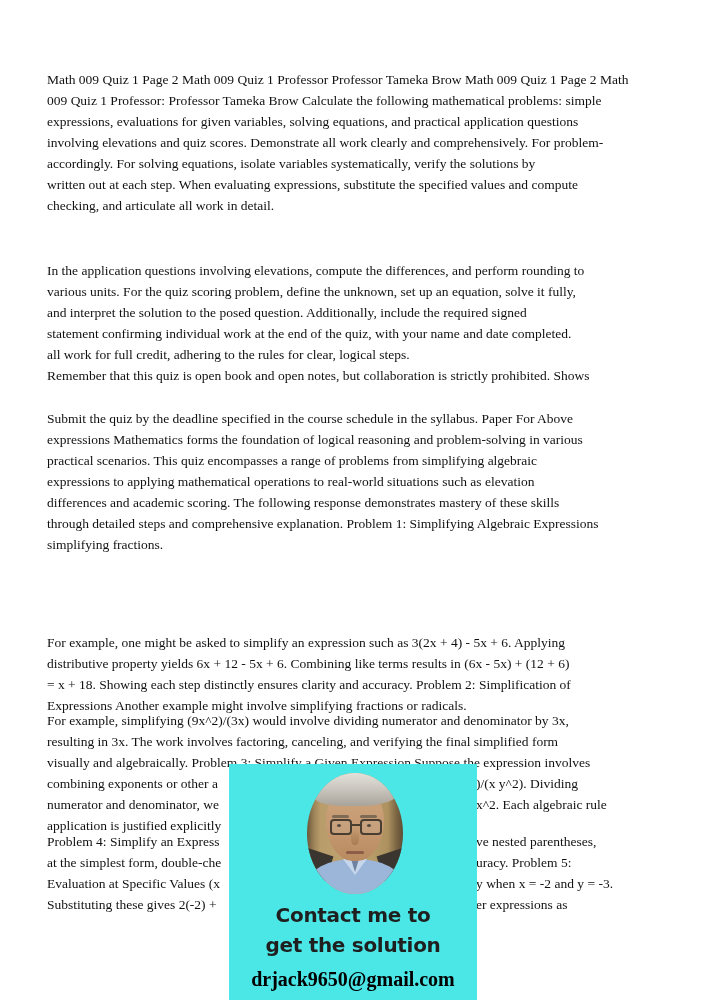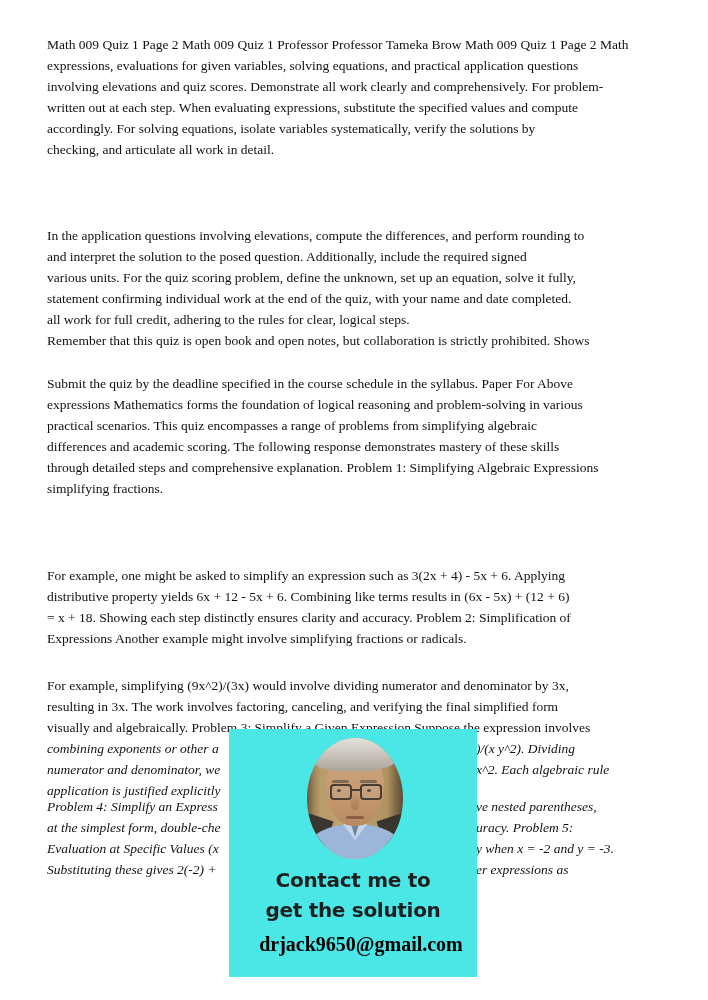--- a/index.html
+++ b/index.html
@@ -1,34 +1,34 @@
 <!DOCTYPE html>
 <html><head>
 <meta charset="utf-8">
 <style>
   html,body{margin:0;padding:0;}
   body{width:708px;height:1000px;background:#ffffff;overflow:hidden;
        font-family:"Liberation Serif","DejaVu Serif",serif;}
-  .page{position:relative;width:708px;height:736px;background:#ffffff;}
+  .page{position:relative;width:708px;height:736px;background:#ffffff;margin-top:35px;}
 
   
   .para{position:absolute;left:47px;z-index:1;}
   .ln{white-space:nowrap;height:21px;line-height:21px;font-size:13.5px;color:#111111;}
-  .ln.split{position:relative;font-style:italic;}
+  .ln.split{position:relative;}
   .ln .rgt{position:absolute;left:429px;top:0;}
 
   
   .overlay{position:absolute;left:229px;top:729px;width:248px;height:248px;
            background:#4BE7E7;z-index:10;}
   .headline{position:absolute;top:136px;left:0;width:248px;text-align:center;
             font-family:"DejaVu Sans",sans-serif;font-weight:700;font-size:20px;
             line-height:30px;color:#1F1F1F;letter-spacing:-0.3px;}
   .email{position:absolute;top:202px;left:0;width:248px;text-align:center;
          font-family:"Liberation Serif",serif;font-weight:700;font-size:20px;
-         line-height:26px;color:#000000;padding-left:8px;}
+         line-height:26px;color:#000000;}
 
   
   .photo{position:absolute;left:78px;top:9px;width:96px;height:121px;
          border-radius:50%;overflow:hidden;}
   .photo div{position:absolute;}
   .ph-bg{left:0;top:0;width:96px;height:121px;
     background:linear-gradient(90deg,#6a563a 0%,#9c8257 7%,#b89c6a 14%,#c0a673 50%,#ad9260 84%,#7c6644 93%,#5e4c33 100%);}
   .ph-dark-l{left:-8px;top:78px;width:28px;height:46px;background:#3a362f;transform:rotate(18deg);}
   .ph-dark-r{right:-8px;top:78px;width:28px;height:46px;background:#3a362f;transform:rotate(-18deg);}
   .ph-neck{left:38px;top:72px;width:20px;height:20px;background:#b8875d;}
@@ -57,46 +57,48 @@
            background:linear-gradient(180deg,rgba(0,0,0,0),#a97e55);}
   .ph-mouth{left:39px;top:78px;width:18px;height:3px;background:#8c5d47;border-radius:2px;}
 </style>
 </head>
 <body>
 
 <div class="page">
 
   <div class="para" style="top:34px">
     <div class="ln">Math 009 Quiz 1 Page 2 Math 009 Quiz 1 Professor Professor Tameka Brow Math 009 Quiz 1 Page 2 Math</div>
+    <div class="ln">009 Quiz 1 Professor: Professor Tameka Brow Calculate the following mathematical problems: simple</div>
     <div class="ln">expressions, evaluations for given variables, solving equations, and practical application questions</div>
     <div class="ln">involving elevations and quiz scores. Demonstrate all work clearly and comprehensively. For problem-</div>
+    <div class="ln">accordingly. For solving equations, isolate variables systematically, verify the solutions by</div>
     <div class="ln">written out at each step. When evaluating expressions, substitute the specified values and compute</div>
-    <div class="ln">accordingly. For solving equations, isolate variables systematically, verify the solutions by</div>
     <div class="ln">checking, and articulate all work in detail.</div>
   </div>
 
   <div class="para" style="top:225px">
     <div class="ln">In the application questions involving elevations, compute the differences, and perform rounding to</div>
+    <div class="ln">various units. For the quiz scoring problem, define the unknown, set up an equation, solve it fully,</div>
     <div class="ln">and interpret the solution to the posed question. Additionally, include the required signed</div>
-    <div class="ln">various units. For the quiz scoring problem, define the unknown, set up an equation, solve it fully,</div>
     <div class="ln">statement confirming individual work at the end of the quiz, with your name and date completed.</div>
     <div class="ln">all work for full credit, adhering to the rules for clear, logical steps.</div>
     <div class="ln">Remember that this quiz is open book and open notes, but collaboration is strictly prohibited. Shows</div>
   </div>
 
   <div class="para" style="top:373px">
     <div class="ln">Submit the quiz by the deadline specified in the course schedule in the syllabus. Paper For Above</div>
     <div class="ln">expressions Mathematics forms the foundation of logical reasoning and problem-solving in various</div>
     <div class="ln">practical scenarios. This quiz encompasses a range of problems from simplifying algebraic</div>
+    <div class="ln">expressions to applying mathematical operations to real-world situations such as elevation</div>
     <div class="ln">differences and academic scoring. The following response demonstrates mastery of these skills</div>
     <div class="ln">through detailed steps and comprehensive explanation. Problem 1: Simplifying Algebraic Expressions</div>
     <div class="ln">simplifying fractions.</div>
   </div>
 
-  <div class="para" style="top:565px">
+  <div class="para" style="top:597px">
     <div class="ln">For example, one might be asked to simplify an expression such as 3(2x + 4) - 5x + 6. Applying</div>
     <div class="ln">distributive property yields 6x + 12 - 5x + 6. Combining like terms results in (6x - 5x) + (12 + 6)</div>
     <div class="ln">= x + 18. Showing each step distinctly ensures clarity and accuracy. Problem 2: Simplification of</div>
     <div class="ln">Expressions Another example might involve simplifying fractions or radicals.</div>
   </div>
 
   <div class="para" style="top:675px">
     <div class="ln">For example, simplifying (9x^2)/(3x) would involve dividing numerator and denominator by 3x,</div>
     <div class="ln">resulting in 3x. The work involves factoring, canceling, and verifying the final simplified form</div>
     <div class="ln">visually and algebraically. Problem 3: Simplify a Given Expression Suppose the expression involves</div>

